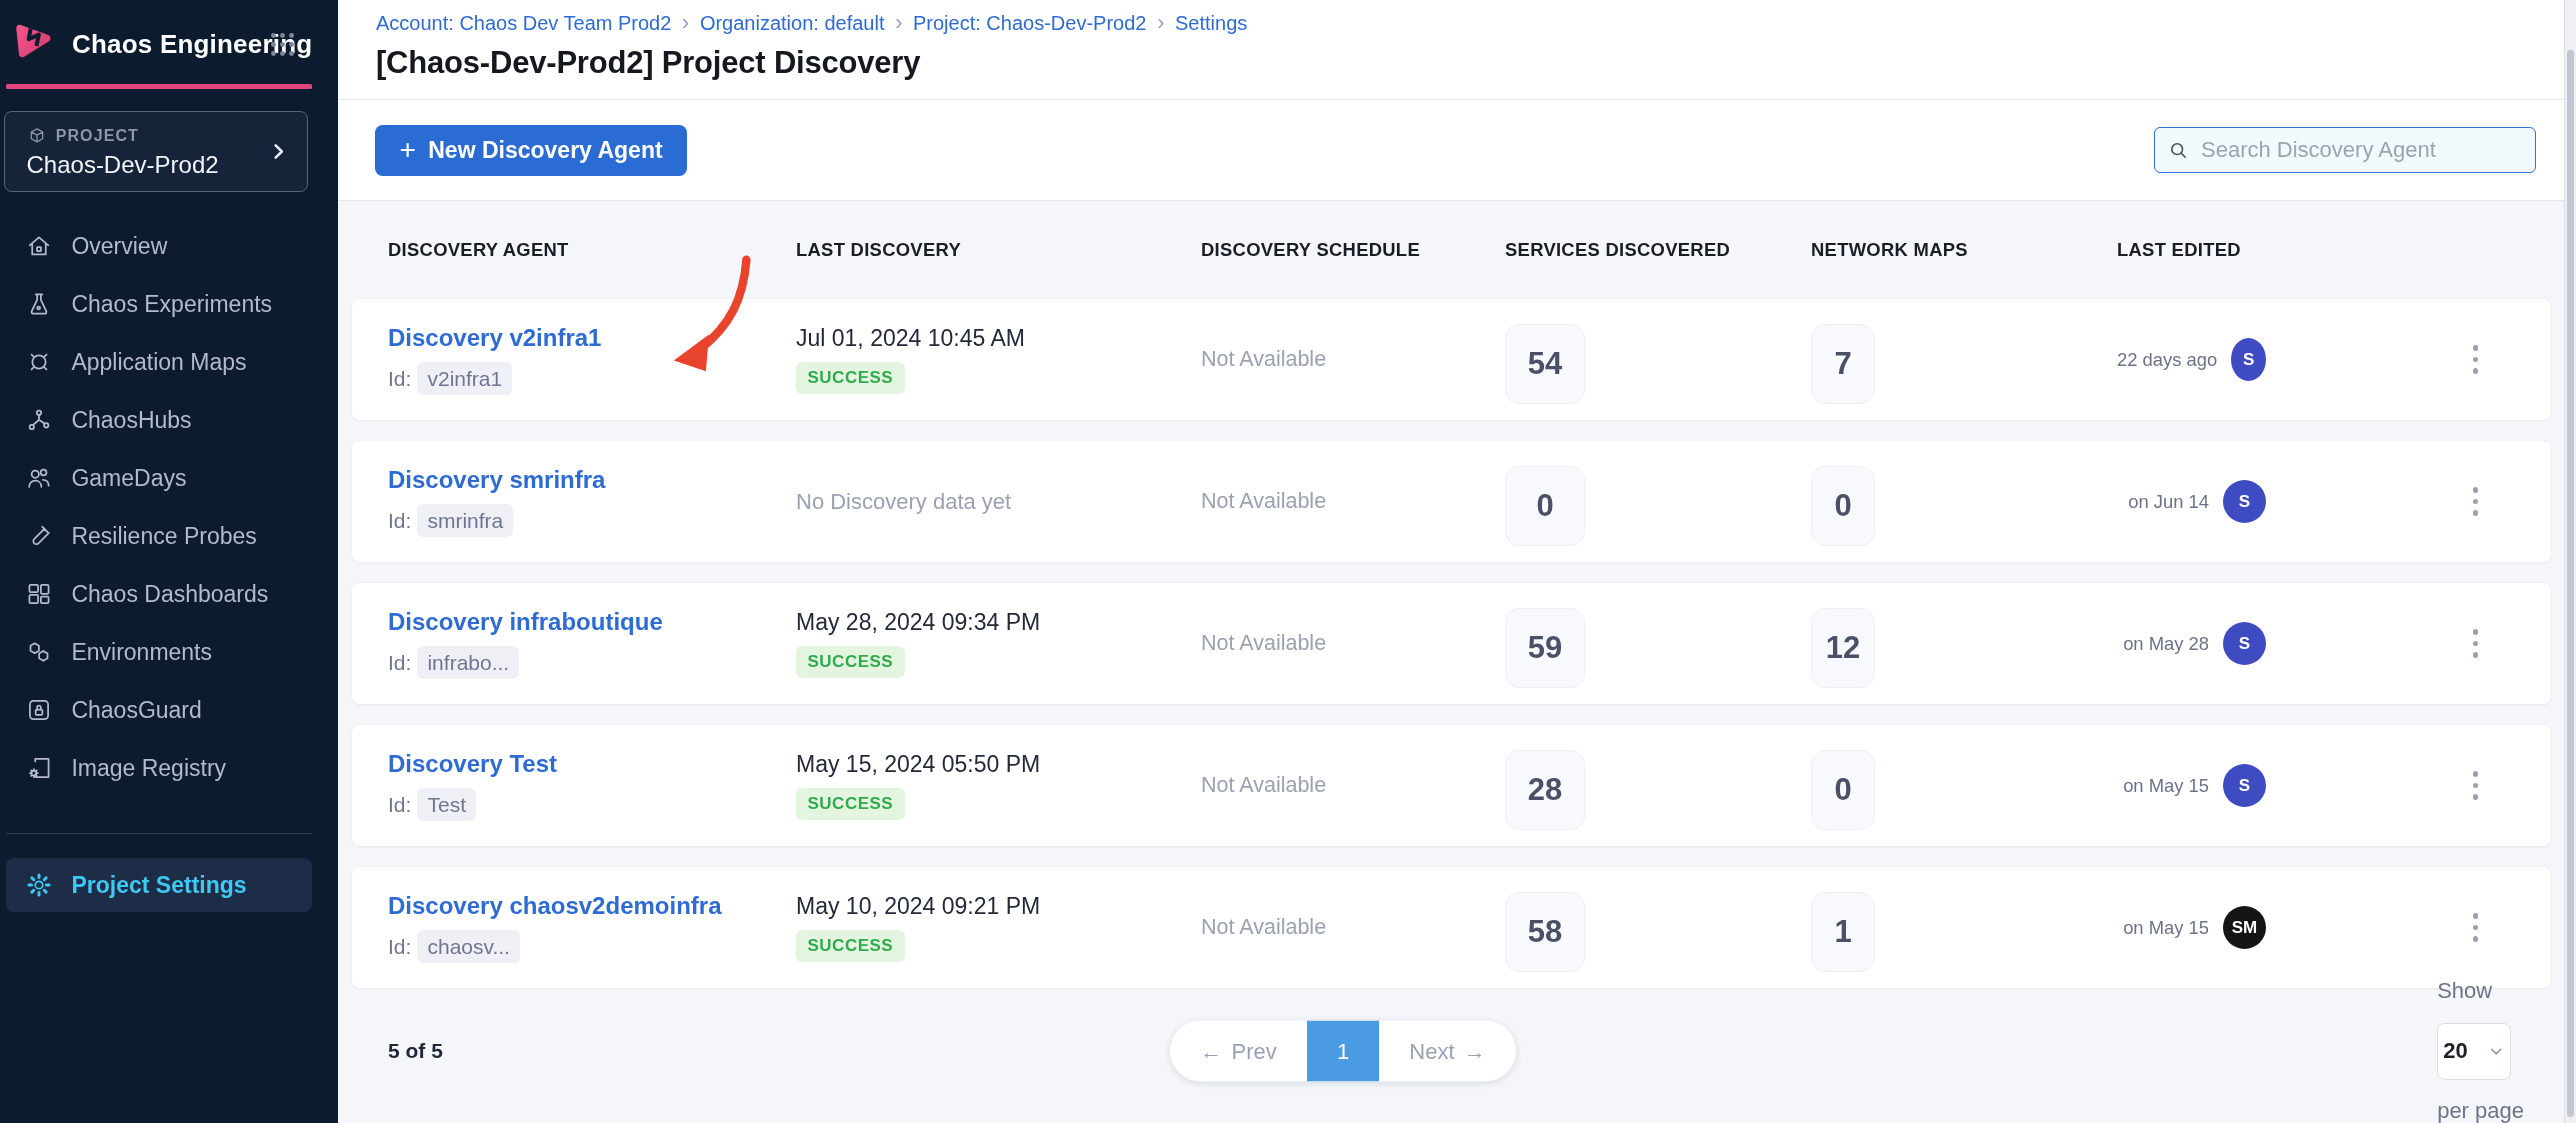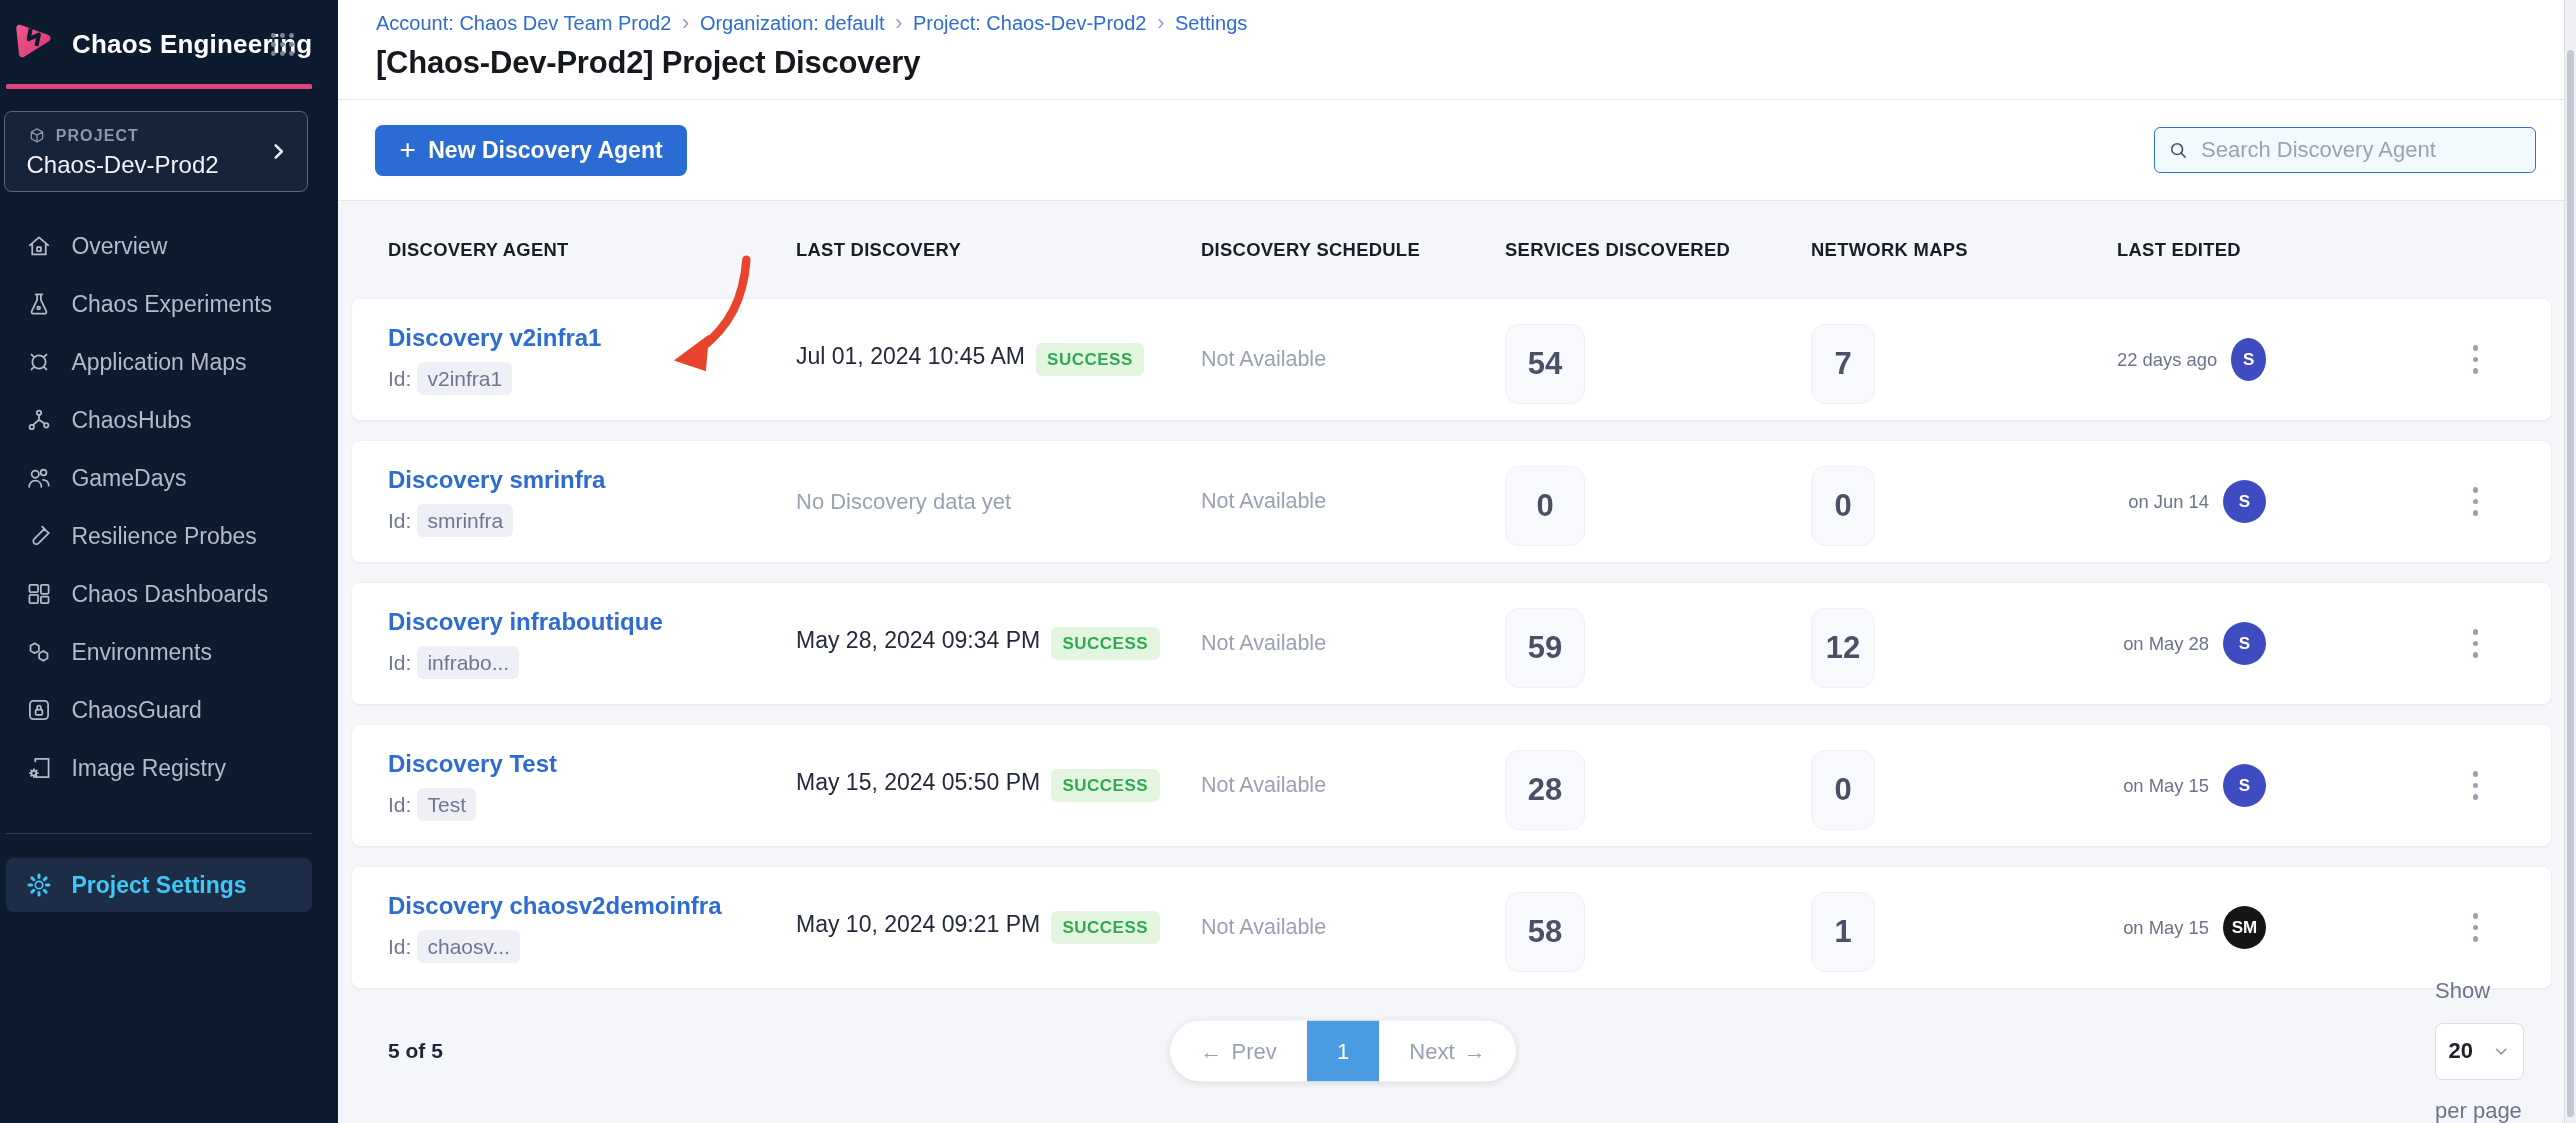--- a/index.html
+++ b/index.html
@@ -62,21 +62,21 @@
            align-items:center; padding-left:36px; }
   .thead { height:98px; font-size:18.4px; font-weight:700; color:#191d26; letter-spacing:0.3px; }
   .rowcard { height:121px; margin-bottom:21px; background:#fff; border-radius:7.7px;
              box-shadow:0 0.8px 2.3px rgba(30,40,60,.07); }
 
   .cell-agent { display:flex; flex-direction:column; gap:10px; }
   .agent-name { font-size:24px; font-weight:700; color:#2e6bd2; cursor:pointer; }
   .agent-id { font-size:21px; color:#6f7690; display:flex; align-items:center; }
   .id-pill { background:#efeff6; border-radius:6.1px; padding:4.6px 10px; margin-left:6.1px; color:#6f7690; }
 
-  .cell-discovery { display:flex; flex-direction:row; gap:10.7px; align-items:flex-start; }
+  .cell-discovery { display:flex; flex-direction:column; gap:10.7px; align-items:flex-start; }
   .disc-date { font-size:23px; color:#23293a; }
   .disc-date.muted { font-size:22px; color:#9aa1b2; }
   .badge { padding:6.1px 11.5px; border-radius:6.1px; background:#e3f5df; color:#2faa4e;
            font-size:17px; font-weight:800; letter-spacing:0.5px; }
   .badge:empty { display:none; }
 
   .cell-schedule { font-size:21.5px; color:#9aa1b2; }
 
   .num-badge { width:80px; height:80px; background:#f8f9fc; border:1.5px solid #eef0f5; border-radius:14px;
                display:flex; align-items:center; justify-content:center; font-size:31px; font-weight:600; color:#4a5166;margin-top:8px; }
@@ -97,21 +97,21 @@
   .pag-summary { font-size:21px; font-weight:600; color:#1f2637; }
   .pag-pill { position:absolute; left:818px; top:50%; transform:translateY(-50%);
               width:346px; height:61px; background:#fff; border-radius:31px; overflow:hidden;
               box-shadow:0 1.5px 7.7px rgba(30,40,60,.14); display:flex; align-items:stretch; }
   .pag-btn { flex:1; display:flex; align-items:center; justify-content:center; gap:9.2px;
              font-size:22px; color:#98a0b5; cursor:pointer; }
   .pag-current { width:72px; background:#4a9be2; color:#fff; display:flex; align-items:center;
                  justify-content:center; font-size:22px; cursor:pointer; }
   .show-group { margin-left:auto; display:flex; align-items:flex-start; gap:18.4px; font-size:22px;
                 color:#6e7488; padding-right:27px;flex-direction:column; }
-  .size-box { width:89px; height:57px; border:1.5px solid #d9dce5; border-radius:7.7px; background:#fff;
+  .size-box { width:74px; height:57px; border:1.5px solid #d9dce5; border-radius:7.7px; background:#fff;
               display:flex; align-items:center; justify-content:center; gap:19px; cursor:pointer; }
   .size-box .val { font-size:22px; font-weight:600; color:#1c2128; }
   .size-box svg { width:18.4px; height:18.4px; color:#8d93a3; }
 
   
   .annotation-arrow { position:absolute; left:319px; top:253px; width:107px; height:131px;
                       z-index:5; pointer-events:none; }
   .scroll-track { position:absolute; right:0; top:0; width:12.3px; height:1123px; background:#eef0f4;
                   border-left:0.8px solid #d9dce3; }
   .scroll-thumb { position:absolute; left:2.3px; top:50px; width:7px; height:1067px; background:#c3c7d2; border-radius:3.8px; }

